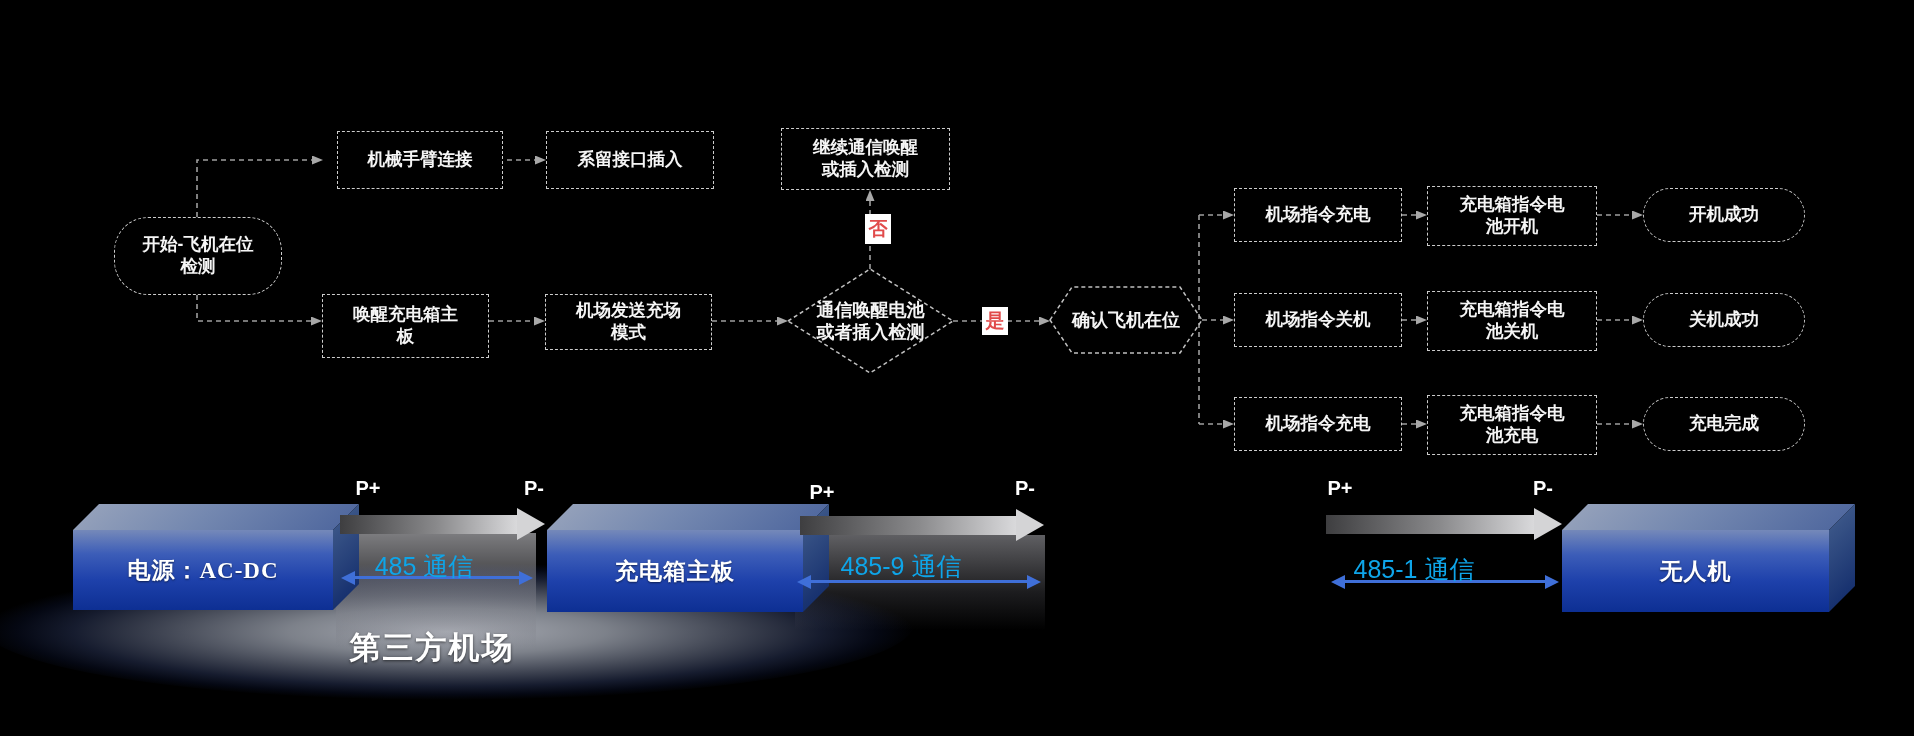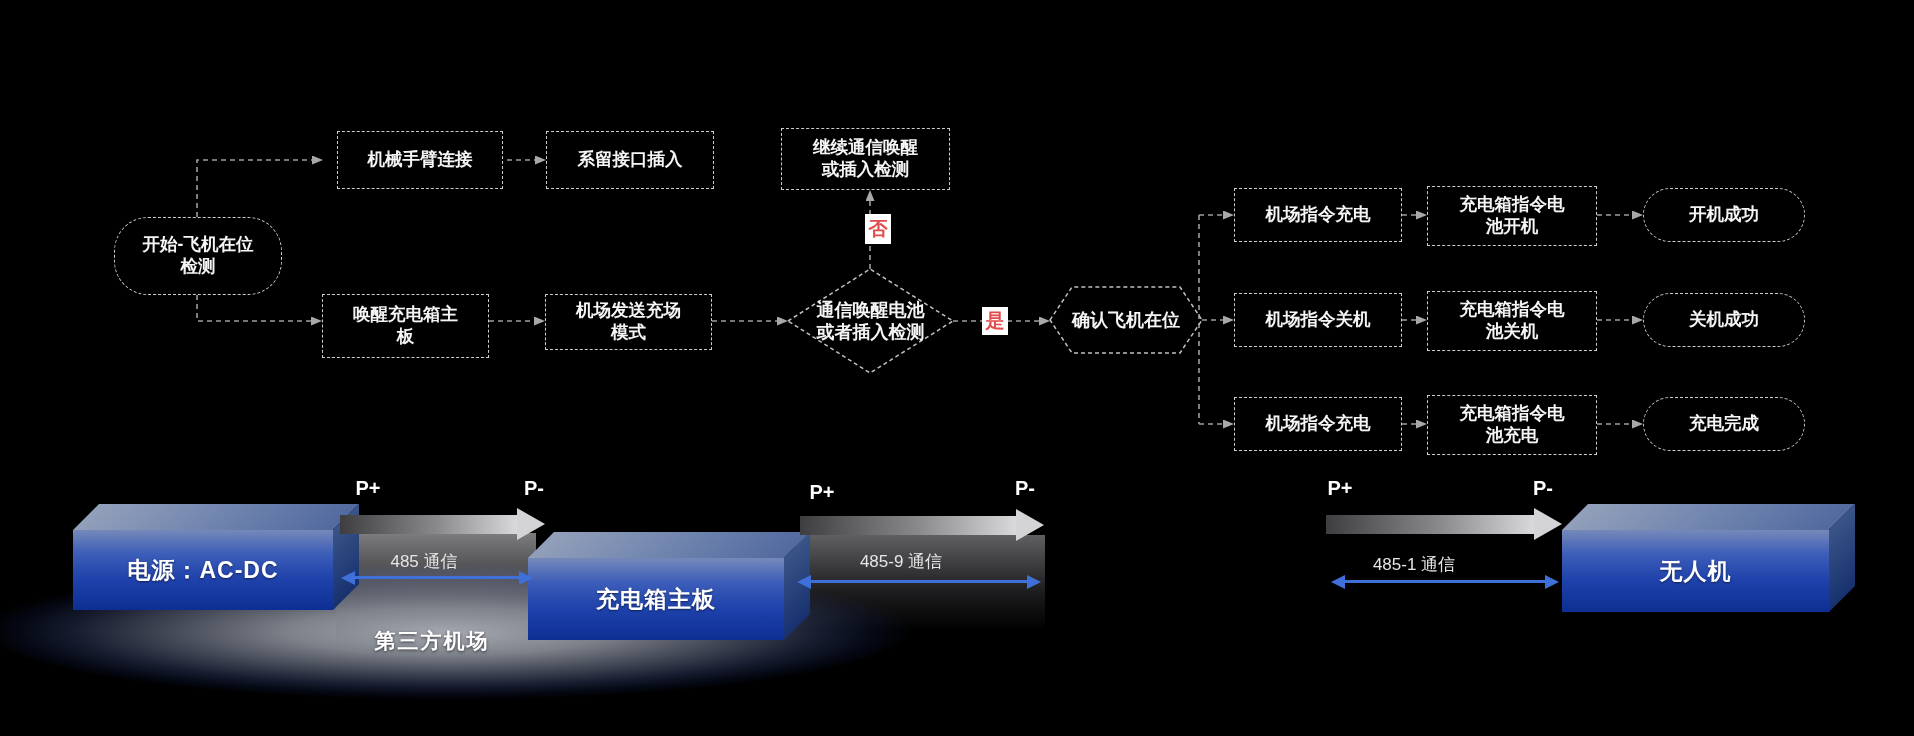--- a/index.html
+++ b/index.html
@@ -28,32 +28,32 @@
   .box3d{position:absolute;z-index:2;}
   .box3d .top{position:absolute;left:0;top:0;height:26px;
     transform:skewX(-45deg);transform-origin:0 100%;
     background:linear-gradient(100deg,#93a0ba 0%,#7488b0 45%,#51699f 100%);}
   .box3d .side{position:absolute;top:26px;width:26px;
     transform:skewY(-45deg);transform-origin:0 0;
     background:linear-gradient(180deg,#3a5587 0%,#17316f 100%);}
   .box3d .front{position:absolute;left:0;top:26px;
     background:linear-gradient(180deg,#7589b9 0%,#3c5db8 30%,#1e41ab 62%,#0d2f93 100%);
     display:flex;align-items:center;justify-content:center;}
-  .box3d .blabel{color:#fff;font-size:23px;font-weight:700;letter-spacing:1px;text-shadow:0 1px 2px rgba(0,0,0,.5);}
+  .box3d .blabel{color:#fff;font-size:23px;font-weight:700;letter-spacing:1px;text-shadow:0 1px 2px rgba(0,0,0,.5);font-family:Liberation Serif, serif;}
   .parrow-body{position:absolute;z-index:3;height:19px;
     background:linear-gradient(90deg,#3e3e40,#8a8a8c 55%,#d9d9db);}
   .parrow-head{position:absolute;z-index:3;width:0;height:0;
     border-top:16px solid transparent;border-bottom:16px solid transparent;border-left:28px solid #d4d4d6;}
   .barrow-line{position:absolute;z-index:3;height:3px;background:#3f6fd8;}
   .barrow-head{position:absolute;z-index:3;width:0;height:0;border-top:7px solid transparent;border-bottom:7px solid transparent;}
   .bh-left{border-right:14px solid #3f6fd8;}
   .bh-right{border-left:14px solid #3f6fd8;}
   .plabel{position:absolute;z-index:4;color:#fff;font-size:20px;font-weight:700;transform:translateX(-50%);}
-  .clabel{position:absolute;z-index:4;color:#e5e5e5;font-size:17px;transform:translateX(-50%);}
-  .region-label{position:absolute;z-index:4;color:#fff;font-size:21px;font-weight:700;transform:translateX(-50%);
+  .clabel{position:absolute;z-index:4;color:#0ea5e9;font-size:25px;transform:translateX(-50%);}
+  .region-label{position:absolute;z-index:4;color:#fff;font-size:31px;font-weight:700;transform:translateX(-50%);
     text-shadow:0 1px 3px rgba(0,0,0,.6);letter-spacing:2px;}
 </style>
 </head>
 <body>
 
 <div class="canvas">
 
   <svg class="flow-svg" width="1914" height="736">
     <defs>
       <marker id="ah" markerUnits="userSpaceOnUse" markerWidth="11" markerHeight="9" refX="0" refY="4.5" orient="auto">
@@ -120,21 +120,21 @@
   <div class="haze haze1"></div>
   <div class="haze haze2"></div>
 
   <div class="box3d" style="left:73px;top:504px;width:286px;height:106px;">
     <div class="top" style="width:260px;"></div>
     <div class="side" style="left:260px;height:80px;"></div>
     <div class="front" style="width:260px;height:80px;">
       <span class="blabel">电源：AC-DC</span>
     </div>
   </div>
-  <div class="box3d" style="left:528px;top:504px;width:282px;height:108px;margin-top:28px;">
+  <div class="box3d" style="left:547px;top:504px;width:282px;height:108px;">
     <div class="top" style="width:256px;"></div>
     <div class="side" style="left:256px;height:82px;"></div>
     <div class="front" style="width:256px;height:82px;">
       <span class="blabel">充电箱主板</span>
     </div>
   </div>
   <div class="box3d" style="left:1562px;top:504px;width:293px;height:89px;">
     <div class="top" style="width:267px;"></div>
     <div class="side" style="left:267px;height:82px;"></div>
     <div class="front" style="width:267px;height:82px;">

